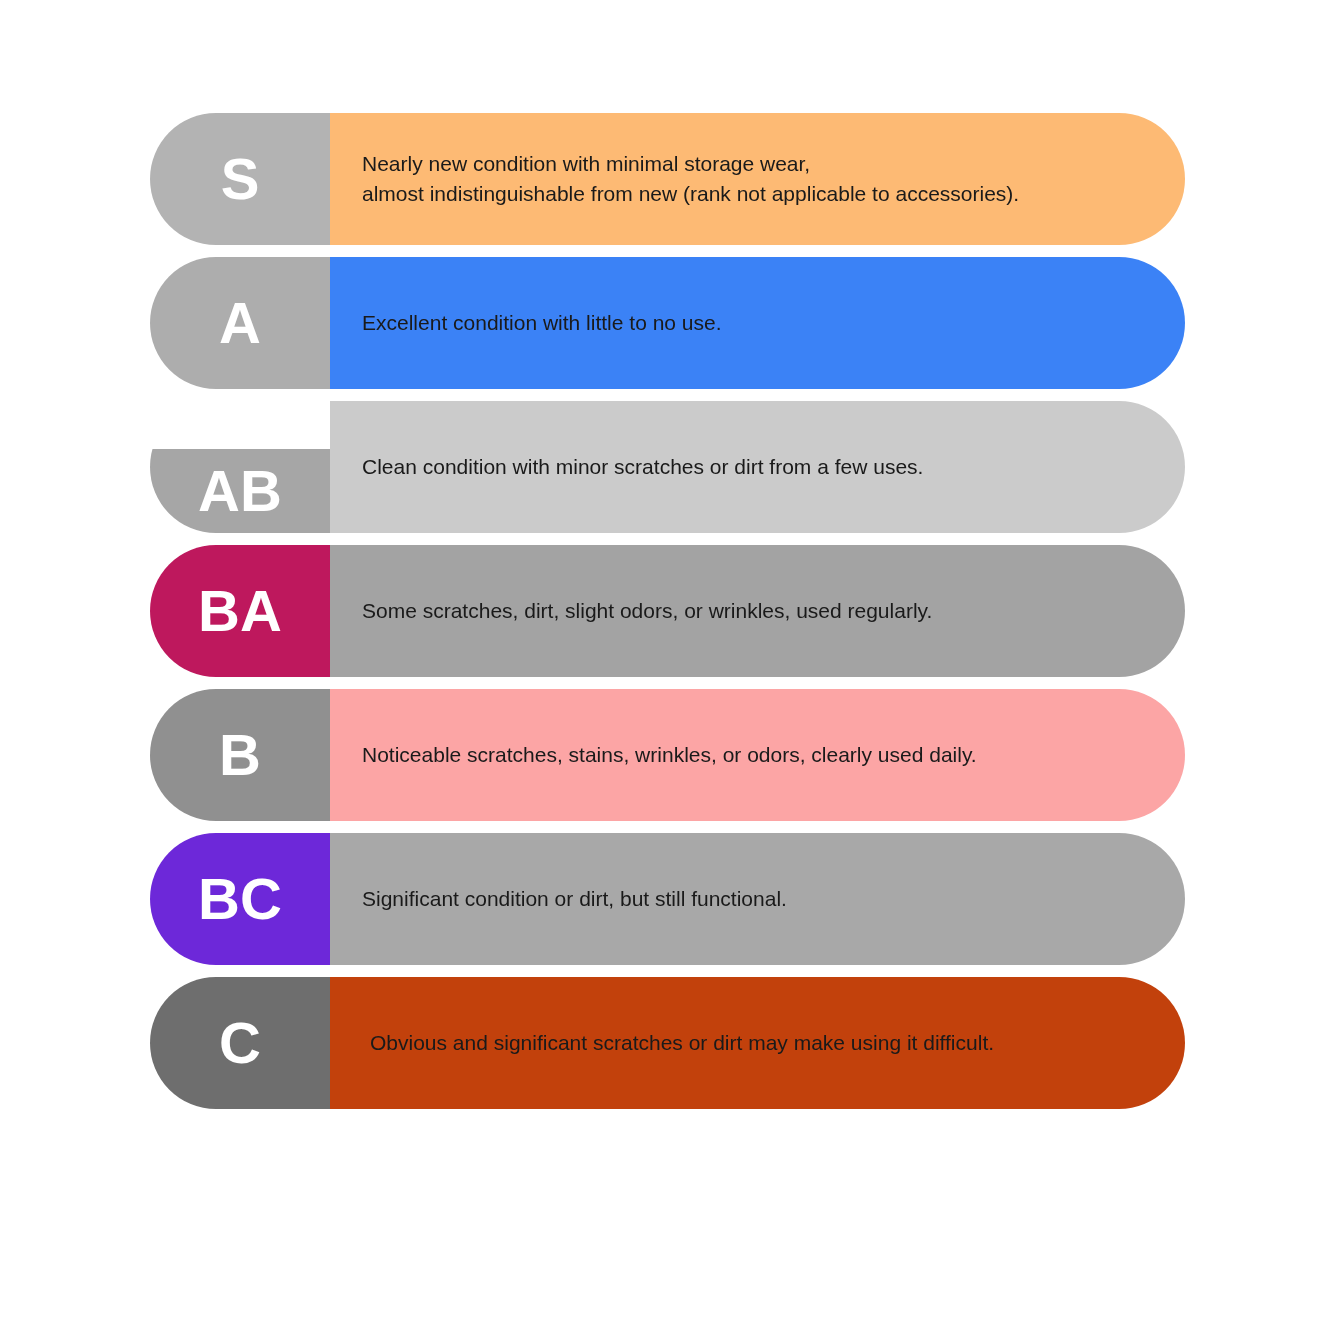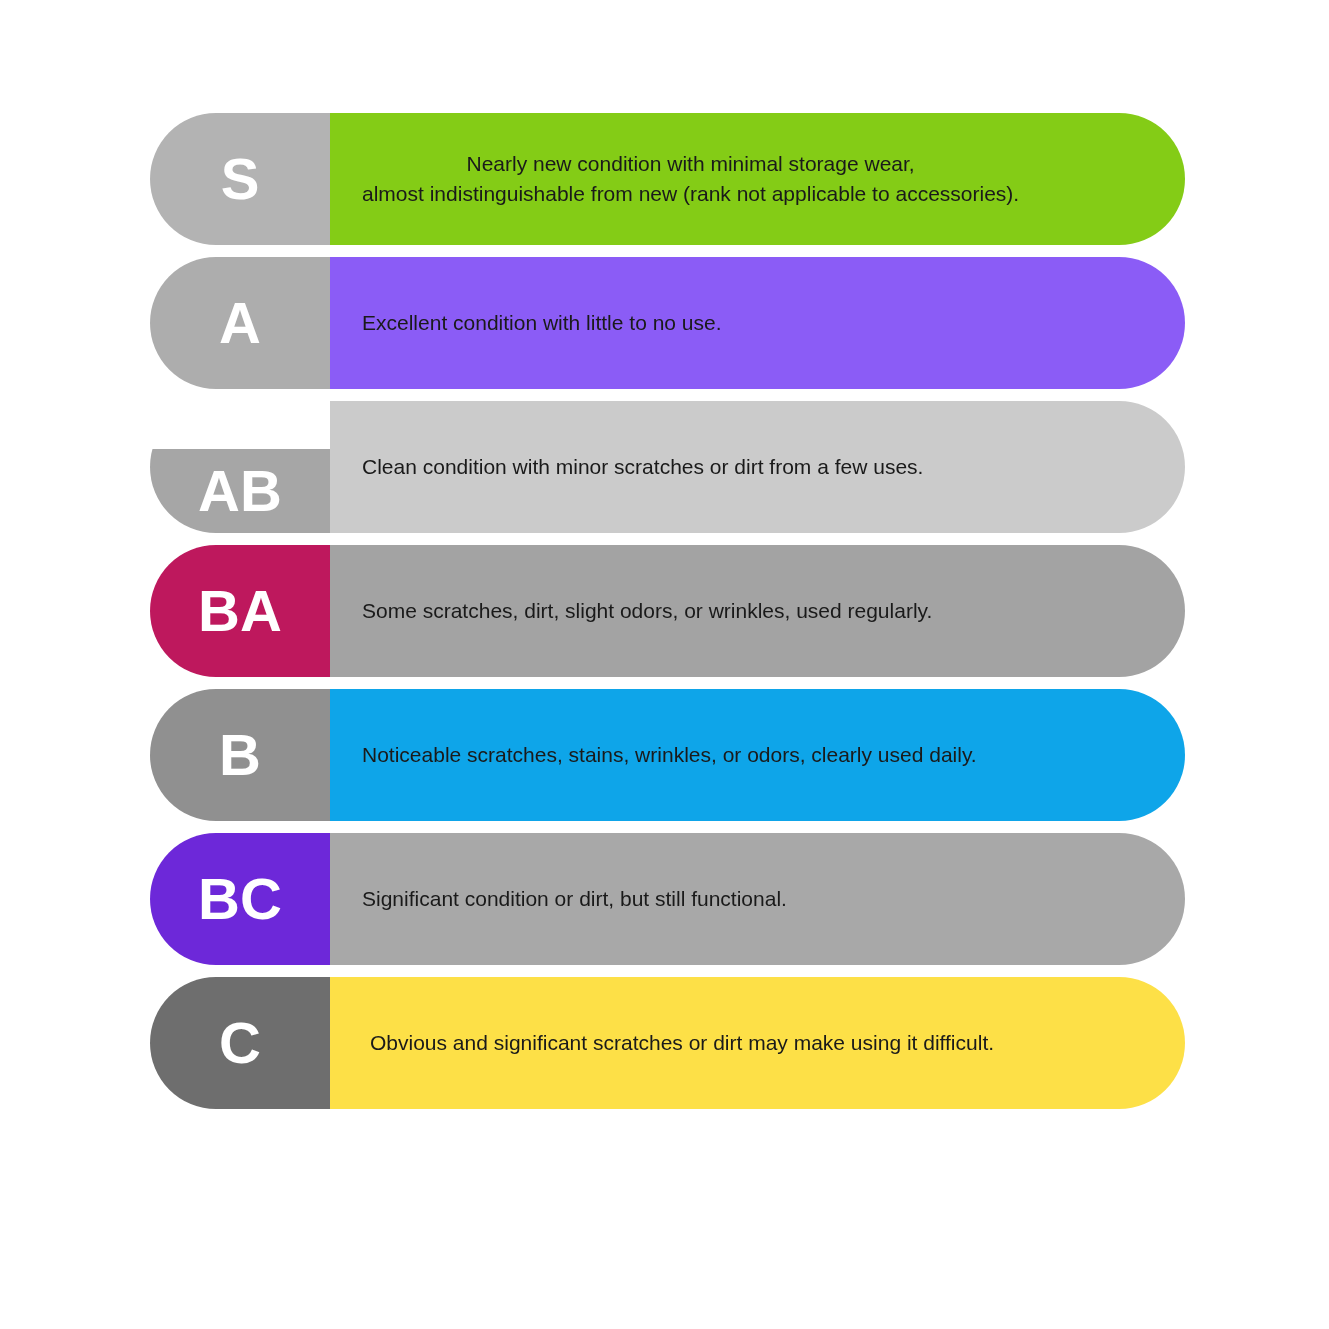--- a/index.html
+++ b/index.html
@@ -51,40 +51,40 @@
     line-height: 1.45;
     white-space: pre-line;
   }
 </style>
 </head>
 <body>
 
 <div id="grade-chart">
     <div class="grade-row">
       <div class="grade-badge" style="background: rgb(179, 179, 179);">S</div>
-      <div class="grade-desc" style="background: #84cc16; text-align: center;">Nearly new condition with minimal storage wear,
+      <div class="grade-desc" style="background: #fdba74;">Nearly new condition with minimal storage wear,
 almost indistinguishable from new (rank not applicable to accessories).</div>
     </div>
     <div class="grade-row">
       <div class="grade-badge" style="background: rgb(173, 173, 173);">A</div>
-      <div class="grade-desc" style="background: #8b5cf6;">Excellent condition with little to no use.</div>
+      <div class="grade-desc" style="background: #3b82f6;">Excellent condition with little to no use.</div>
     </div>
     <div class="grade-row">
       <div class="grade-badge" style="background: rgb(166, 166, 166); margin-top: 48px;">AB</div>
       <div class="grade-desc" style="background: rgb(203, 203, 203);">Clean condition with minor scratches or dirt from a few uses.</div>
     </div>
     <div class="grade-row">
       <div class="grade-badge" style="background: #be185d;">BA</div>
       <div class="grade-desc" style="background: #a3a3a3;">Some scratches, dirt, slight odors, or wrinkles, used regularly.</div>
     </div>
     <div class="grade-row">
       <div class="grade-badge" style="background: rgb(144, 144, 144);">B</div>
-      <div class="grade-desc" style="background: #0ea5e9;">Noticeable scratches, stains, wrinkles, or odors, clearly used daily.</div>
+      <div class="grade-desc" style="background: #fca5a5;">Noticeable scratches, stains, wrinkles, or odors, clearly used daily.</div>
     </div>
     <div class="grade-row">
       <div class="grade-badge" style="background: #6d28d9;">BC</div>
       <div class="grade-desc" style="background: rgb(168, 168, 168);">Significant condition or dirt, but still functional.</div>
     </div>
     <div class="grade-row">
       <div class="grade-badge" style="background: rgb(110, 110, 110);">C</div>
-      <div class="grade-desc" style="background: #fde047; padding-left: 40px;">Obvious and significant scratches or dirt may make using it difficult.</div>
+      <div class="grade-desc" style="background: #c2410c; padding-left: 40px;">Obvious and significant scratches or dirt may make using it difficult.</div>
     </div>
   </div>
 
 </body></html>

